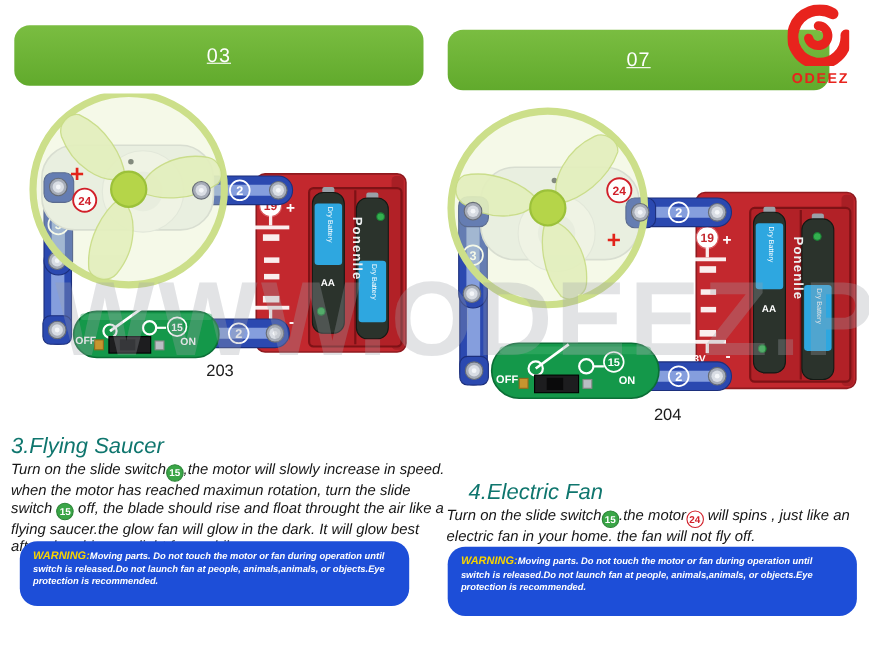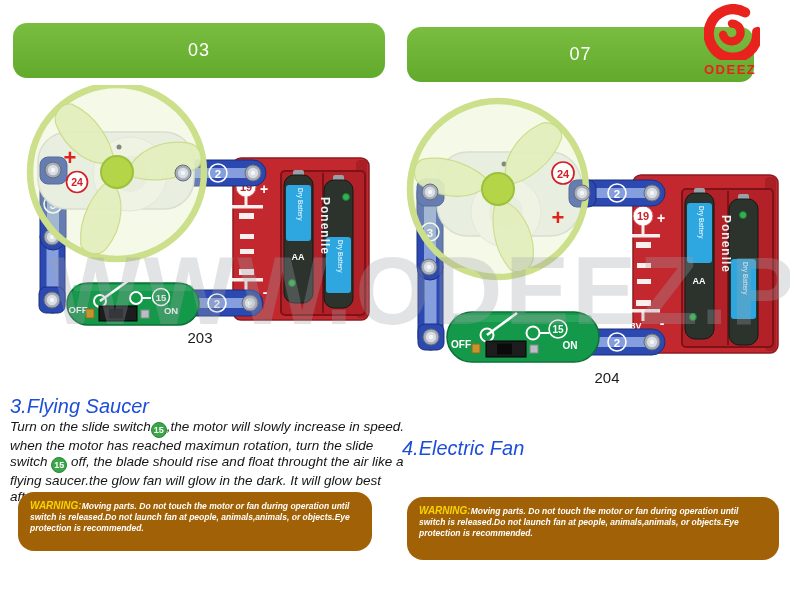--- a/index.html
+++ b/index.html
@@ -1,42 +1,42 @@
 <!DOCTYPE html>
 <html><head>
 <meta charset="utf-8">
 <style>
   html,body{margin:0;padding:0;background:#fff;}
   .page{position:relative;width:790px;height:593px;background:#ffffff;overflow:hidden;
         font-family:"Liberation Sans",sans-serif;color:#111;}
   .banner{position:absolute;height:55px;border-radius:14px;
           background:linear-gradient(180deg,#7abd41 0%,#61aa2c 100%);
           display:flex;align-items:center;justify-content:center;
-          color:#fff;font-size:18px;z-index:2;}
+          color:#fff;font-size:18px;z-index:2;text-decoration:underline;}
   .banner .num{letter-spacing:1px;}
   .banner-left{left:13px;top:23px;width:372px;}
   .banner-right{left:407px;top:27px;width:347px;}
-  .logo{position:absolute;left:704px;top:4px;width:68px;text-align:left;z-index:6;}
+  .logo{position:absolute;left:704px;top:4px;width:68px;text-align:right;z-index:6;}
   .logo-text{color:#e8231d;font-weight:bold;font-size:13px;letter-spacing:1.5px;margin-top:-2px;}
   svg.circuit{position:absolute;z-index:1;}
   .caption{position:absolute;font-size:15px;color:#1c1c1c;text-align:center;z-index:2;}
   .cap-left{left:20px;top:329px;width:360px;}
   .cap-right{left:412px;top:369px;width:390px;}
-  .heading{position:absolute;font-style:italic;font-size:20px;color:#1d4ed8;z-index:2;}
+  .heading{position:absolute;font-style:italic;font-size:20px;color:#0f766e;z-index:2;}
   .heading-left{left:10px;top:395px;}
-  .heading-right{left:402px;top:437px;}
+  .heading-right{left:426px;top:437px;}
   .para{position:absolute;font-style:italic;font-size:13.5px;line-height:16px;color:#151515;z-index:2;}
   .para-left{left:10px;top:419px;width:394px;}
   .para-right{left:406px;top:461px;width:380px;}
   .badge{display:inline-flex;align-items:center;justify-content:center;
          width:14px;height:14px;border-radius:50%;font-size:9px;font-weight:bold;
          font-style:normal;vertical-align:-2px;}
   .badge-green{background:#3aa647;color:#fff;border:1px solid #2c8538;}
   .badge-red{background:#fff;color:#d1202a;border:1.5px solid #d1202a;}
-  .warning{position:absolute;background:#a16207;border-radius:16px;color:#fff;
+  .warning{position:absolute;background:#1d4ed8;border-radius:16px;color:#fff;
            padding:7px 12px;font-size:8.5px;line-height:1.3;font-style:italic;
            font-weight:bold;box-sizing:border-box;z-index:2;}
   .warn-left{left:18px;top:492px;width:354px;height:59px;}
   .warn-right{left:407px;top:497px;width:372px;height:63px;}
   .warn-label{color:#f8d400;font-size:10px;}
   .watermark{position:absolute;left:50px;top:236px;width:740px;white-space:nowrap;
              overflow:hidden;font-size:96px;font-weight:bold;letter-spacing:3px;
              color:rgba(158,163,168,0.30);z-index:3;pointer-events:none;}
   svg text{font-family:"Liberation Sans",sans-serif;}
 </style>
@@ -302,15 +302,16 @@
   <div class="caption cap-left">203</div>
   <div class="caption cap-right">204</div>
 
   <div class="watermark">WWW.ODEEZ.PK</div>
 
   <div class="heading heading-left">3.Flying Saucer</div>
   <div class="para para-left"><span>Turn on the slide switch</span><span class="badge badge-green">15</span><span>,the motor will slowly increase in speed. when the motor has reached maximun rotation, turn the slide switch </span><span class="badge badge-green">15</span><span> off, the blade should rise and float throught the air like a flying saucer.the glow fan will glow in the dark. It will glow best after absorbing sunlight for a while.</span></div>
   <div class="warning warn-left"><span class="warn-label">WARNING:</span><span>Moving parts. Do not touch the motor or fan during operation until switch is released.Do not launch fan at people, animals,animals, or objects.Eye protection is recommended.</span></div>
 
   <div class="heading heading-right">4.Electric Fan</div>
+  <div class="para para-right"><span>Turn on the slide switch</span><span class="badge badge-green">15</span><span>.the motor</span><span class="badge badge-red">24</span><span> will spins , just like an electric fan in your home. the fan will not fly off.</span></div>
   <div class="warning warn-right"><span class="warn-label">WARNING:</span><span>Moving parts. Do not touch the motor or fan during operation until switch is released.Do not launch fan at people, animals,animals, or objects.Eye protection is recommended.</span></div>
 
 </div>
 
 </body></html>

